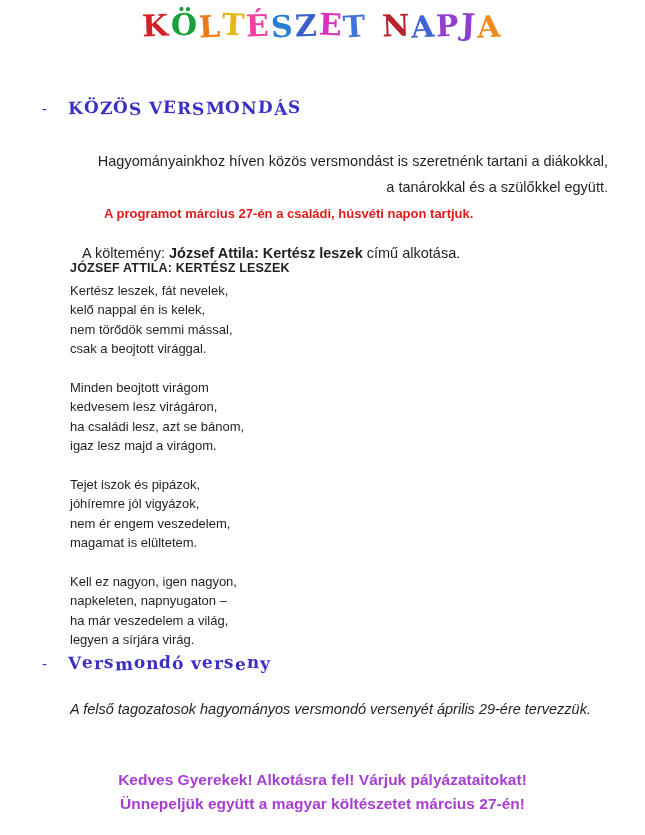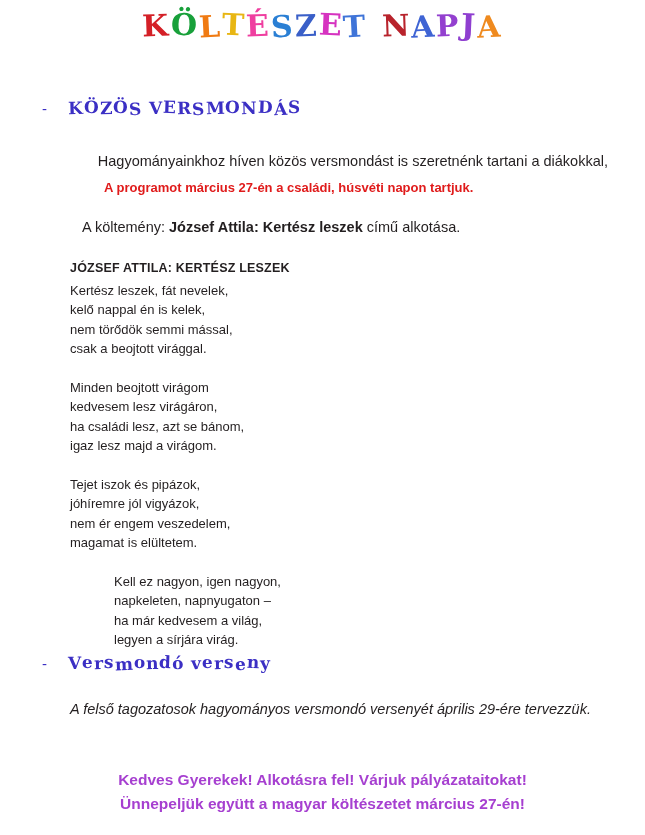--- a/index.html
+++ b/index.html
@@ -130,21 +130,21 @@
   }
   .poem-title {
     font-weight: 700;
     font-size: 12.5px;
     letter-spacing: 0.2px;
     margin: 0 0 2px 0;
   }
   .stanza {
     margin: 0 0 19px 0;
   }
-  .stanza:last-child { margin-bottom: 0; margin-left: 44px; }
+  .stanza:last-child { margin-bottom: 0; }
   .verse-line { margin: 0; white-space: pre; }
 
   
   .closing {
     position: absolute;
     left: 0;
     top: 768px;
     width: 645px;
     text-align: center;
     color: #a63fd0;
@@ -161,20 +161,21 @@
 
   <h1 class="doc-title" id="doc-title"><span class="ch" style="color: rgb(212, 32, 39);">K</span><span class="ch" style="color: rgb(24, 160, 58);">Ö</span><span class="ch" style="color: rgb(240, 122, 18);">L</span><span class="ch" style="color: rgb(232, 182, 19);">T</span><span class="ch" style="color: rgb(239, 63, 160);">É</span><span class="ch" style="color: rgb(42, 127, 212);">S</span><span class="ch" style="color: rgb(58, 95, 200);">Z</span><span class="ch" style="color: rgb(214, 51, 192);">E</span><span class="ch" style="color: rgb(63, 116, 216);">T</span><span class="sp"></span><span class="ch" style="color: rgb(184, 35, 44);">N</span><span class="ch" style="color: rgb(63, 100, 212);">A</span><span class="ch" style="color: rgb(147, 64, 207);">P</span><span class="ch" style="color: rgb(143, 63, 208);">J</span><span class="ch" style="color: rgb(239, 138, 31);">A</span></h1>
 
   <div class="section-head" id="sec1">
     <span class="dash">-</span>
     <span class="head-text" id="sec1-text" style="color: rgb(59, 47, 196);"><span class="ch">K</span><span class="ch">Ö</span><span class="ch">Z</span><span class="ch">Ö</span><span class="ch">S</span><span class="ch">&nbsp;</span><span class="ch">V</span><span class="ch">E</span><span class="ch">R</span><span class="ch">S</span><span class="ch">M</span><span class="ch">O</span><span class="ch">N</span><span class="ch">D</span><span class="ch">Á</span><span class="ch">S</span></span>
   </div>
 
   <div class="body-block" id="para1">
     <p class="para-line">Hagyományainkhoz híven közös versmondást is szeretnénk tartani a diákokkal,</p>
+    <p class="para-line">a tanárokkal és a szülőkkel együtt.</p>
     <p class="highlight-red" style="color: rgb(224, 27, 27);">A programot március 27-én a családi, húsvéti napon tartjuk.</p>
     <p class="poem-ref"><span>A költemény: </span><b>József Attila: Kertész leszek</b><span> című alkotása.</span></p>
   </div>
 
   <div class="poem">
     <p class="poem-title">JÓZSEF ATTILA: KERTÉSZ LESZEK</p>
     <div id="poem-body">
         <div class="stanza">
           <p class="verse-line">Kertész leszek, fát nevelek,</p>
           <p class="verse-line">kelő nappal én is kelek,</p>
@@ -189,21 +190,21 @@
         </div>
         <div class="stanza">
           <p class="verse-line">Tejet iszok és pipázok,</p>
           <p class="verse-line">jóhíremre jól vigyázok,</p>
           <p class="verse-line">nem ér engem veszedelem,</p>
           <p class="verse-line">magamat is elültetem.</p>
         </div>
         <div class="stanza">
           <p class="verse-line">Kell ez nagyon, igen nagyon,</p>
           <p class="verse-line">napkeleten, napnyugaton –</p>
-          <p class="verse-line">ha már kedvesem a világ,</p>
+          <p class="verse-line">ha már veszedelem a világ,</p>
           <p class="verse-line">legyen a sírjára virág.</p>
         </div>
       </div>
   </div>
 
   <div class="section-head" id="sec2">
     <span class="dash">-</span>
     <span class="head-text" id="sec2-text" style="color: rgb(59, 47, 196);"><span class="ch">V</span><span class="ch">e</span><span class="ch">r</span><span class="ch">s</span><span class="ch">m</span><span class="ch">o</span><span class="ch">n</span><span class="ch">d</span><span class="ch">ó</span><span class="ch">&nbsp;</span><span class="ch">v</span><span class="ch">e</span><span class="ch">r</span><span class="ch">s</span><span class="ch">e</span><span class="ch">n</span><span class="ch">y</span></span>
   </div>
 

